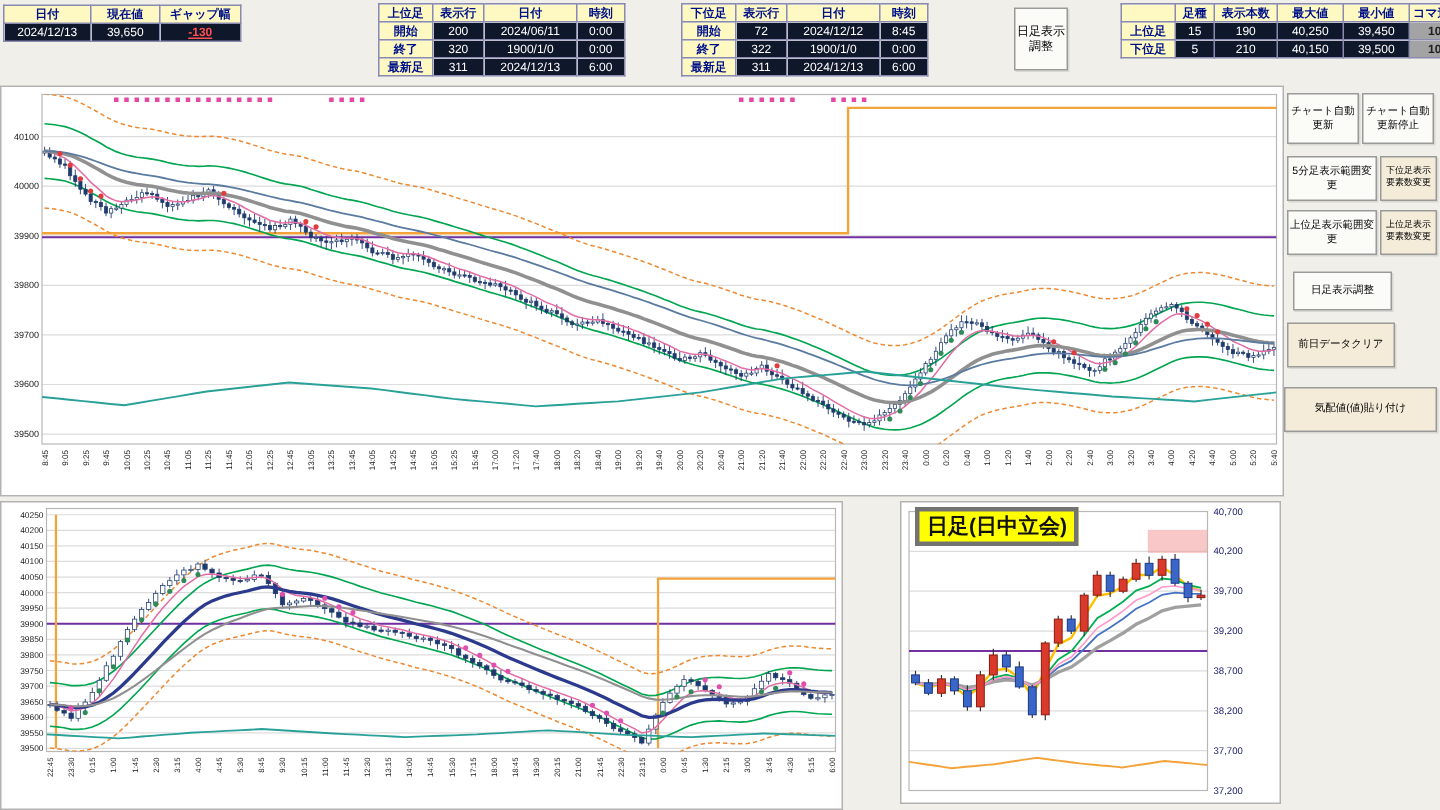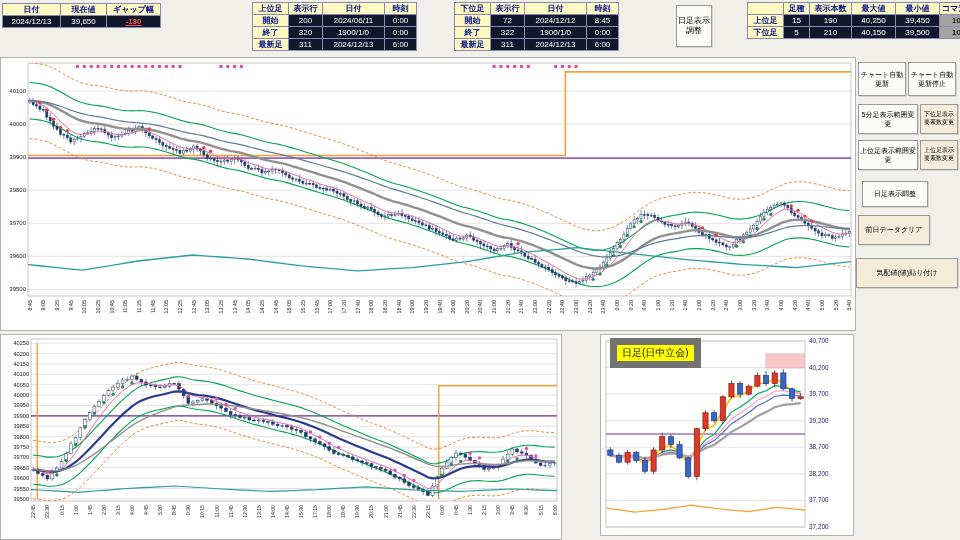--- a/index.html
+++ b/index.html
@@ -10,22 +10,22 @@
   td.lav { background:#fef9c3; color:#001289; font-weight:bold; }
   td.blu { background:#0f172a; color:#ffffff; }
   td.org { background:#a3a3a3; color:#222222; font-weight:bold; }
   td.red-val { color:#ff5050; font-weight:bold;text-decoration:underline; }
   .btn { position:absolute; display:flex; align-items:center; justify-content:center; text-align:center;
          border:1px solid #9a9a9a; background:#fbfbf8; font-size:7px; line-height:1.3; cursor:pointer;
          box-shadow:1px 1px 0 #d8d8d0; padding:1px; }
   .btn.cream { background:#f4ecd9; }
   .chart-panel { position:absolute; background:#ffffff; border:1px solid #b2b2b2; }
   .chart-panel svg { display:block; }
-  .daily-title { position:absolute; background:#ffff00; border:7px solid #737373; color:#111111;
-                 font-weight:normal; font-size:10px; padding:1px 5px; z-index:5; }
+  .daily-title { position:absolute; background:#ffff00; border:3px solid #737373; color:#111111;
+                 font-weight:bold; font-size:14px; padding:1px 5px; z-index:5; }
 </style>
 </head>
 <body>
 
 <table class="hdr" id="tbl-info" style="left:2px; top:3px; width:158px;">
   <colgroup>
       <col style="width:58px">
       <col style="width:46px">
       <col style="width:54px">
     </colgroup>

